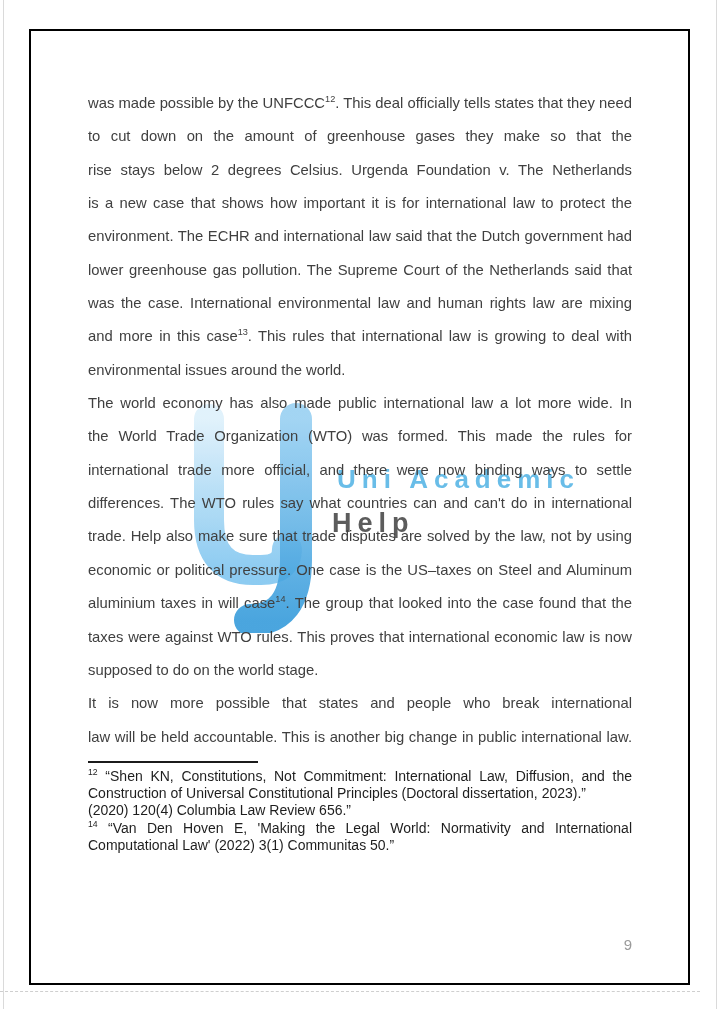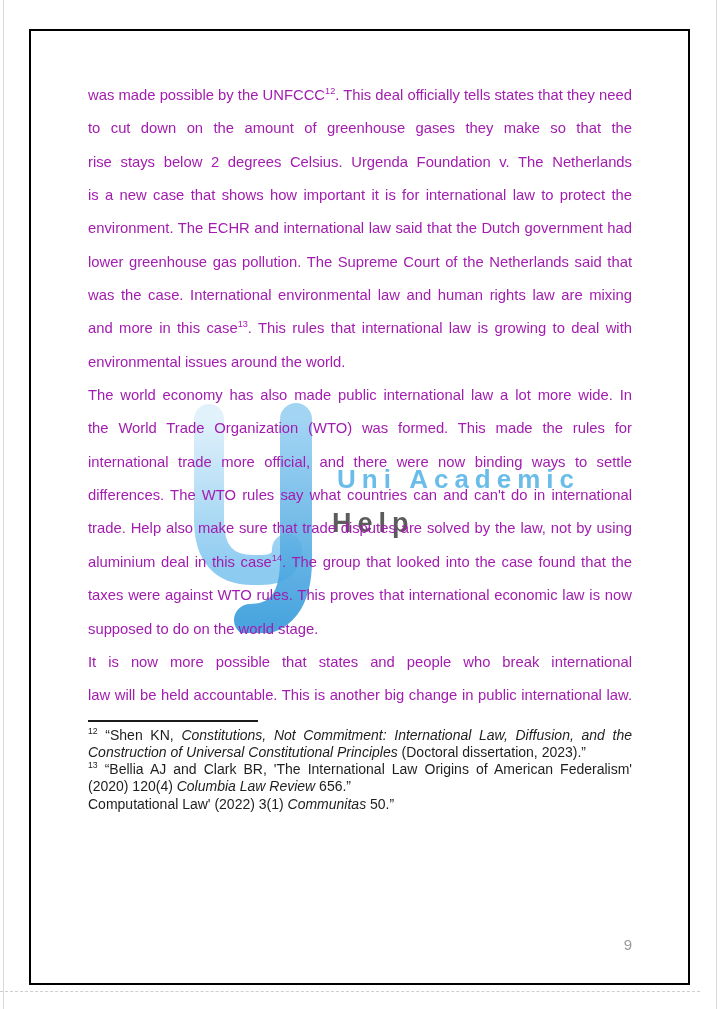--- a/index.html
+++ b/index.html
@@ -16,25 +16,25 @@
     box-sizing:border-box;border:2px solid #000;background:#fff;
   }
   
   .watermark{position:absolute;inset:0;z-index:1;pointer-events:none;}
   .wm-logo{position:absolute;left:154px;top:372px;width:140px;height:230px;opacity:0.92;}
   .wm-text{position:absolute;font-weight:bold;letter-spacing:6px;opacity:0.85;white-space:nowrap;}
   .wm1{left:306px;top:431px;font-size:26px;line-height:34px;}
   .wm2{left:301px;top:475px;font-size:27px;line-height:34px;}
   
   .content{position:absolute;left:57px;top:48px;width:544px;z-index:2;}
-  .body-text{font-size:14.8px;color:#a21caf;}
+  .body-text{font-size:14.8px;color:#404040;margin-top:8px;}
   .line{height:33.35px;line-height:33.35px;overflow:hidden;}
   .just{text-align:justify;text-align-last:justify;}
   sup{font-size:0.62em;vertical-align:super;line-height:0;}
-  .it{font-style:italic;}
+  .it{}
   .fnsep{width:170px;border-top:2px solid #1b1b1b;margin:7px 0 5px 0;}
   .footnotes{font-size:14px;color:#1e1e1e;}
   .fline{line-height:17.3px;min-height:17.3px;}
   .pagenum{position:absolute;right:56px;bottom:30px;font-size:15px;color:#9a9a9a;z-index:2;}
 </style>
 </head>
 <body>
 
 <div class="edge-left"></div>
 <div class="edge-right"></div>
@@ -70,30 +70,31 @@
         <div class="line just"><span>environment. The ECHR and international law said that the Dutch government had to</span></div>
         <div class="line just"><span>lower greenhouse gas pollution. The Supreme Court of the Netherlands said that this</span></div>
         <div class="line just"><span>was the case. International environmental law and human rights law are mixing more</span></div>
         <div class="line just"><span>and more in this case</span><sup>13</sup><span>. This rules that international law is growing to deal with</span></div>
         <div class="line"><span>environmental issues around the world.</span></div>
         <div class="line just"><span>The world economy has also made public international law a lot more wide. In 1995,</span></div>
         <div class="line just"><span>the World Trade Organization (WTO) was formed. This made the rules for</span></div>
         <div class="line just"><span>international trade more official, and there were now binding ways to settle</span></div>
         <div class="line just"><span>differences. The WTO rules say what countries can and can't do in international</span></div>
         <div class="line just"><span>trade. Help also make sure that trade disputes are solved by the law, not by using</span></div>
-        <div class="line just"><span>aluminium deal in this case</span><sup>14</sup><span>. The group that looked into the case found that the</span></div>
+        <div class="line just"><span>economic or political pressure. One case is the US–taxes on Steel and Aluminum</span></div>
+        <div class="line just"><span>aluminium taxes in will case</span><sup>14</sup><span>. The group that looked into the case found that the</span></div>
         <div class="line just"><span>taxes were against WTO rules. This proves that international economic law is now</span></div>
         <div class="line"><span>supposed to do on the world stage.</span></div>
         <div class="line just"><span>It is now more possible that states and people who break international humanitarian</span></div>
         <div class="line just"><span>law will be held accountable. This is another big change in public international law. In</span></div>
       </div>
     <div class="fnsep"></div>
     <div class="footnotes">
         <div class="fline just"><sup>12</sup><span> “Shen KN, </span><span class="it">Constitutions, Not Commitment: International Law, Diffusion, and the</span></div>
         <div class="fline"><span class="it">Construction of Universal Constitutional Principles</span><span> (Doctoral dissertation, 2023).”</span></div>
-        <div class="fline just"><sup>13</sup><span> “Bellia AJ and Clark BR, 'The International Law Origins of American Federalism'</span></div>
         <div class="fline"><span>(2020) 120(4) </span><span class="it">Columbia Law Review</span><span> 656.”</span></div>
+        <div class="fline just"><sup>14</sup><span> “Van Den Hoven E, 'Making the Legal World: Normativity and International</span></div>
         <div class="fline"><span>Computational Law' (2022) 3(1) </span><span class="it">Communitas</span><span> 50.”</span></div>
       </div>
   </div>
 
   <div class="pagenum">9</div>
 </div>
 
 </body></html>

